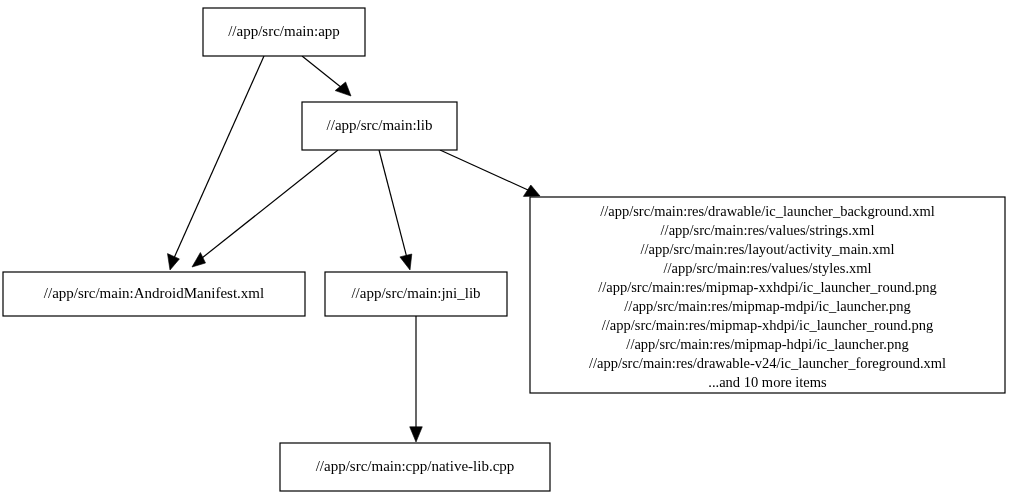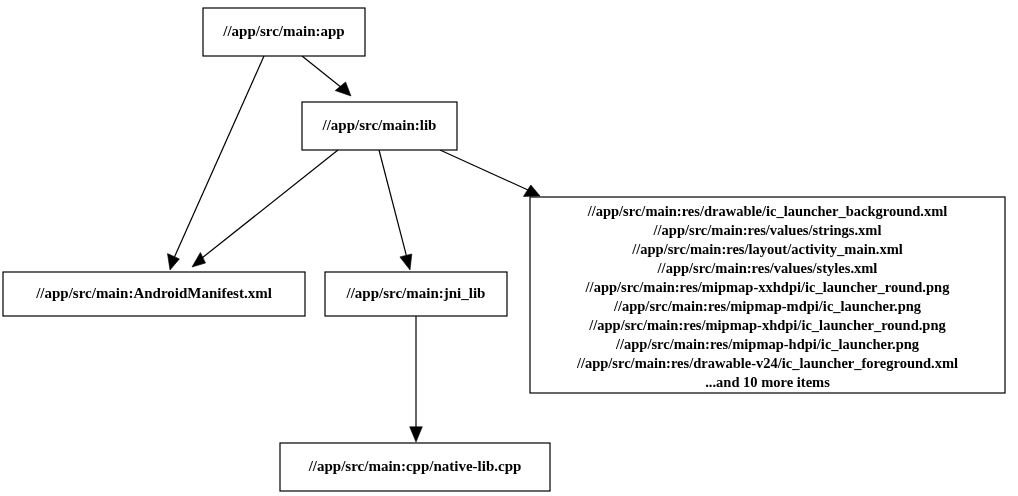--- a/index.html
+++ b/index.html
@@ -6,21 +6,20 @@
     margin: 0;
     padding: 0;
     background: #ffffff;
   }
   #canvas {
     position: relative;
     width: 1018px;
     height: 496px;
     background: #ffffff;
     overflow: hidden;
-    font-weight: bold;
   }
   svg.graph {
     display: block;
     width: 1018px;
     height: 496px;
   }
   .node-box {
     fill: #ffffff;
     stroke: #000000;
     stroke-width: 1.2;

